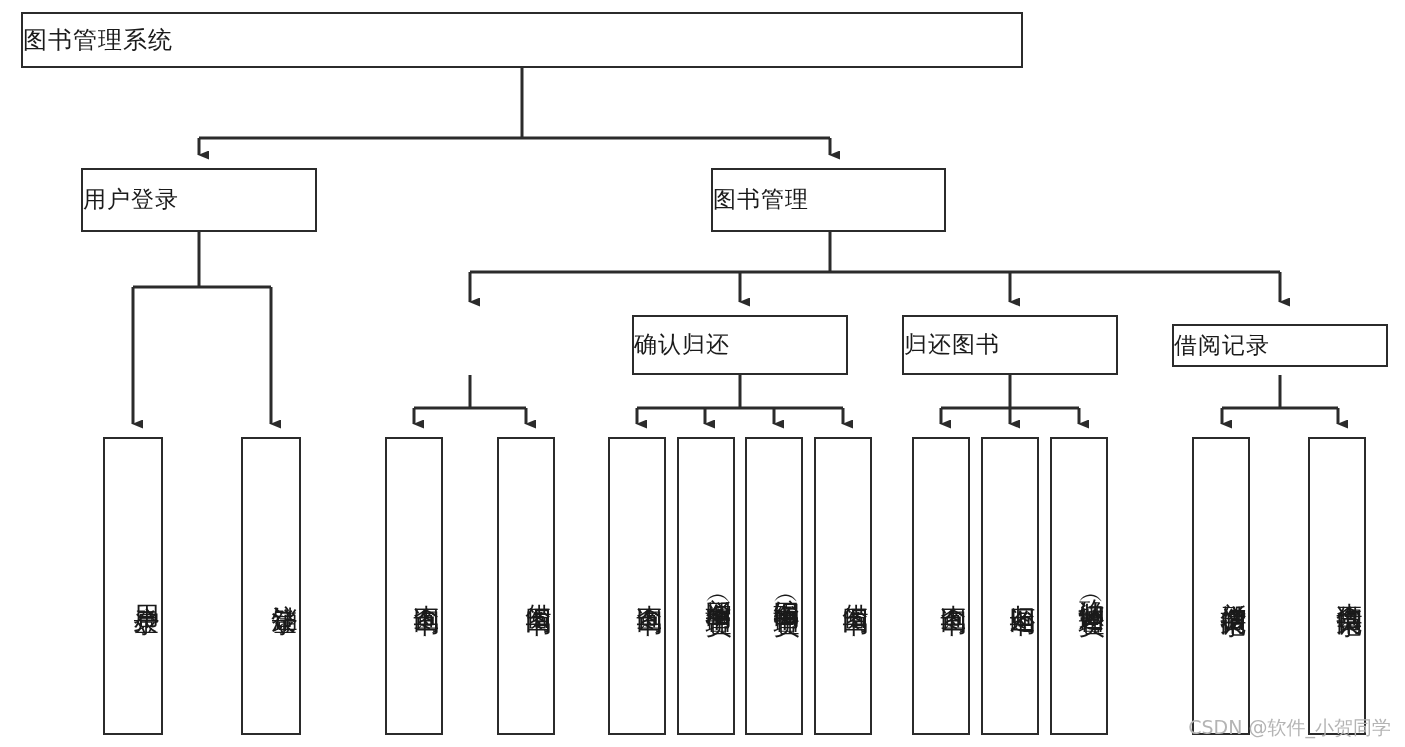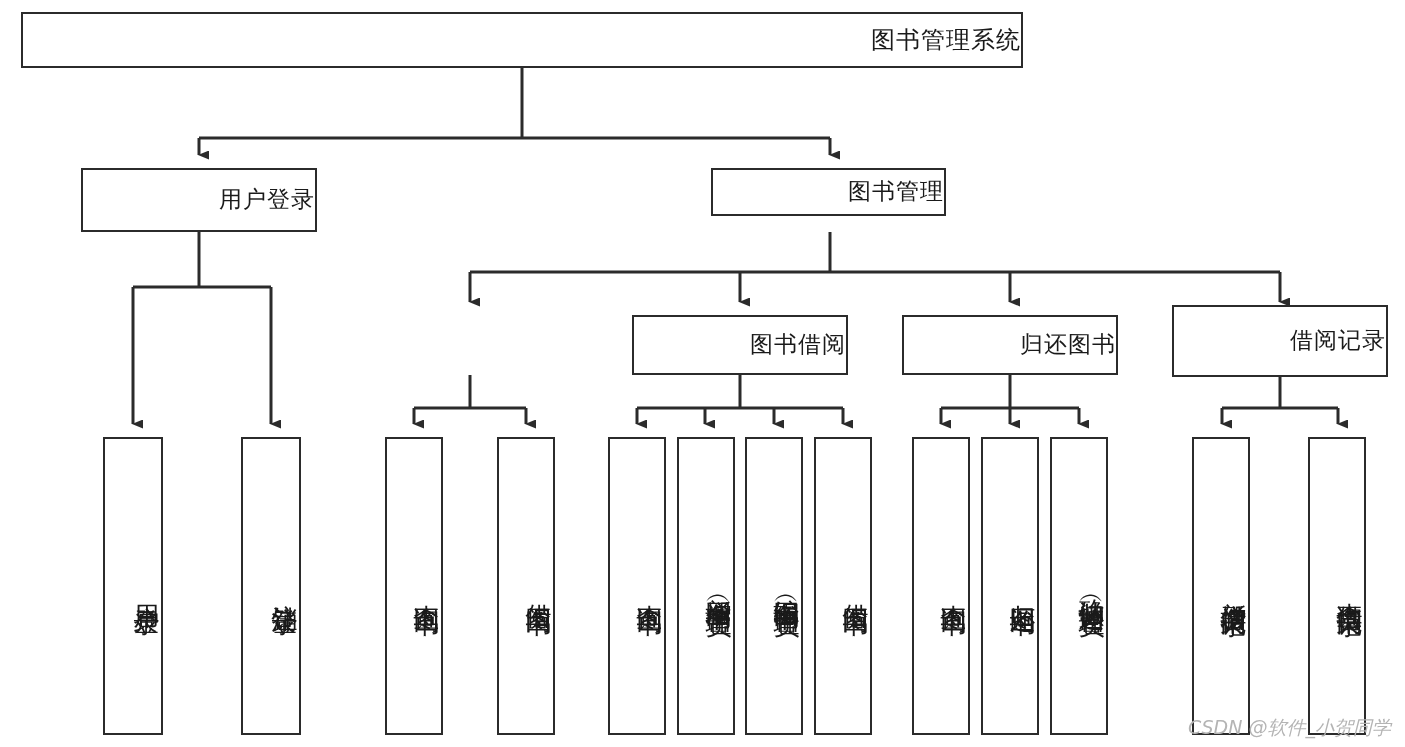--- a/index.html
+++ b/index.html
@@ -17,21 +17,21 @@
     background: #ffffff;
     overflow: hidden;
   }
   .node {
     position: absolute;
     box-sizing: border-box;
     border: 2px solid #2b2b2b;
     background: #ffffff;
     display: flex;
     align-items: center;
-    justify-content: flex-end;
+    justify-content: flex-start;
     color: #1a1a1a;
   }
   
   .node.h {
     font-size: 23px;
     letter-spacing: 1px;
     line-height: 1.1;
   }
   .node.root {
     font-size: 24px;
@@ -63,21 +63,20 @@
     pointer-events: none;
   }
   .watermark {
     position: absolute;
     right: 14px;
     bottom: 6px;
     font-size: 19px;
     color: #b4b4b4;
     font-family: "DejaVu Sans", "Liberation Sans", sans-serif;
     white-space: nowrap;
-    font-style: italic;
   }
 </style>
 </head>
 <body>
 
 <div id="canvas">
 
   <svg class="wires" viewBox="0 0 1405 747">
     <defs>
       <marker id="arrow" markerWidth="10" markerHeight="11" refX="4.5" refY="10" orient="auto" markerUnits="userSpaceOnUse">
@@ -128,31 +127,31 @@
     </g>
   </svg>
 
   <div class="node h root" style="left:21px; top:12px; width:1002px; height:56px;">
     <span class="label">图书管理系统</span>
   </div>
 
   <div class="node h" style="left:81px; top:168px; width:236px; height:64px;">
     <span class="label">用户登录</span>
   </div>
-  <div class="node h" style="left:711px; top:168px; width:235px; height:48px;">
+  <div class="node h" style="left:711px; top:168px; width:235px; height:64px;">
     <span class="label">图书管理</span>
   </div>
 
   <div class="node h" style="left:632px; top:315px; width:216px; height:60px;">
-    <span class="label">图书借阅</span>
+    <span class="label">确认归还</span>
   </div>
   <div class="node h" style="left:902px; top:315px; width:216px; height:60px;">
     <span class="label">归还图书</span>
   </div>
-  <div class="node h" style="left:1172px; top:305px; width:216px; height:72px;font-family:Liberation Serif, serif;">
+  <div class="node h" style="left:1172px; top:324px; width:216px; height:43px;font-family:Liberation Serif, serif;">
     <span class="label">借阅记录</span>
   </div>
 
   <div class="node v" style="left:103px; top:437px; width:60px; height:298px;">
     <span class="label">用户登录</span>
   </div>
   <div class="node v" style="left:241px; top:437px; width:60px; height:298px;">
     <span class="label">注销登录</span>
   </div>
 

